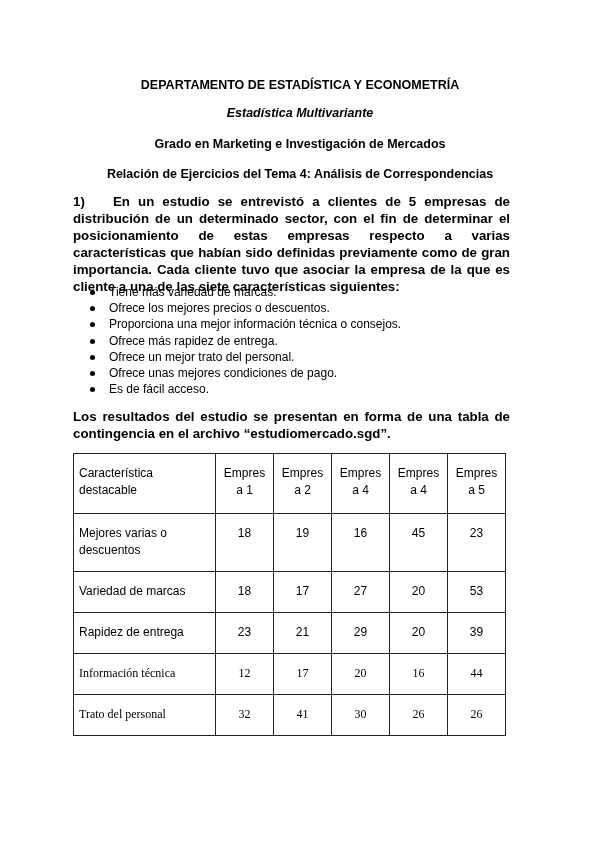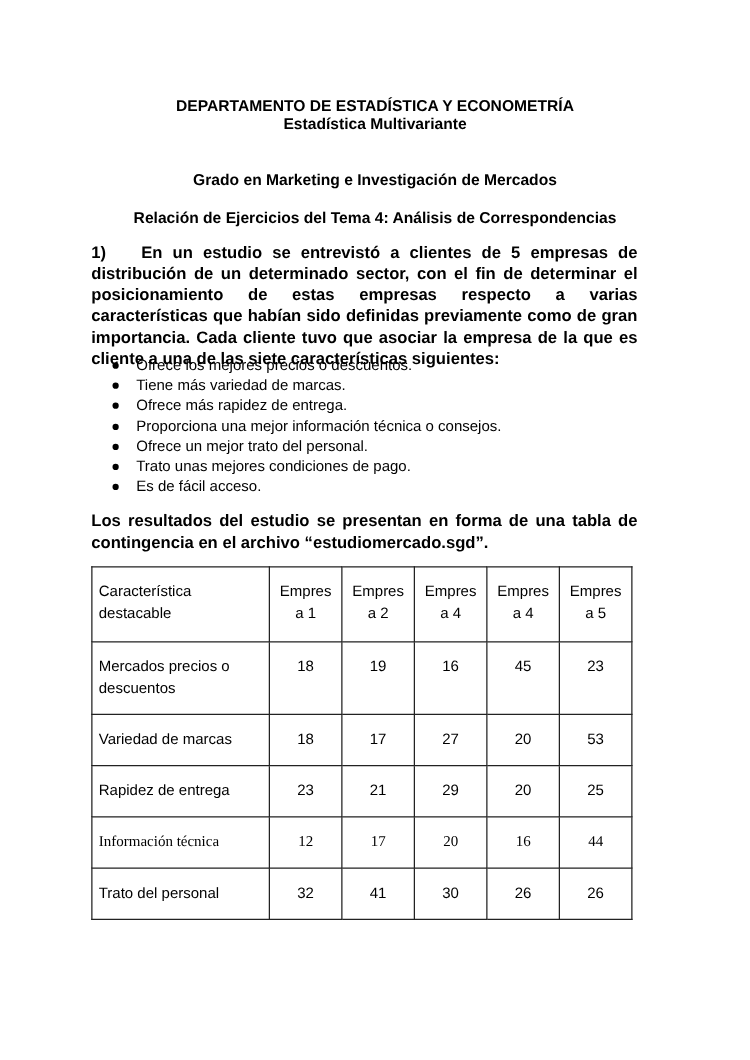--- a/index.html
+++ b/index.html
@@ -18,81 +18,81 @@
   table.cont { position: absolute; left: 73px; top: 453px; border-collapse: collapse;
                font-size: 12px; }
   table.cont td { border: 1.5px solid #222; padding: 0; vertical-align: top; }
   table.cont td.lbl { padding: 11px 0 12px 5px; line-height: 17px; }
   table.cont td.num { text-align: center; padding-top: 11px; line-height: 17px; }
 </style>
 </head>
 <body>
 
 <div class="center" style="top:78px;">DEPARTAMENTO DE ESTADÍSTICA Y ECONOMETRÍA</div>
-<div class="center" style="top:92px;">Estadística Multivariante</div>
+<div class="center" style="top:106px;font-style:italic;">Estadística Multivariante</div>
 <div class="center" style="top:137px;">Grado en Marketing e Investigación de Mercados</div>
 <div class="center" style="top:167px;">Relación de Ejercicios del Tema 4: Análisis de Correspondencias</div>
 
 <div class="para" style="top:193px;"><span class="num">1)</span><span>En un estudio se entrevistó a clientes de 5 empresas de distribución de un determinado sector, con el fin de determinar el posicionamiento de estas empresas respecto a varias características que habían sido definidas previamente como de gran importancia. Cada cliente tuvo que asociar la empresa de la que es cliente a una de las siete características siguientes:</span></div>
 
 <ul class="bullets">
+  <li>Tiene más variedad de marcas.</li>
   <li>Ofrece los mejores precios o descuentos.</li>
-  <li>Tiene más variedad de marcas.</li>
+  <li>Proporciona una mejor información técnica o consejos.</li>
   <li>Ofrece más rapidez de entrega.</li>
-  <li>Proporciona una mejor información técnica o consejos.</li>
   <li>Ofrece un mejor trato del personal.</li>
-  <li>Trato unas mejores condiciones de pago.</li>
+  <li>Ofrece unas mejores condiciones de pago.</li>
   <li>Es de fácil acceso.</li>
 </ul>
 
 <div class="para" style="top:408px;">Los resultados del estudio se presentan en forma de una tabla de contingencia en el archivo “estudiomercado.sgd”.</div>
 
 <table class="cont">
   <tbody>
       <tr style="height:60px;">
     <td class="lbl" style="width:136px;"><span>Característica</span><br><span>destacable</span></td>
     <td class="num" style="width:57px;"><span>Empres</span><br><span>a 1</span></td>
     <td class="num" style="width:57px;"><span>Empres</span><br><span>a 2</span></td>
     <td class="num" style="width:57px;"><span>Empres</span><br><span>a 4</span></td>
     <td class="num" style="width:57px;"><span>Empres</span><br><span>a 4</span></td>
     <td class="num" style="width:57px;"><span>Empres</span><br><span>a 5</span></td>
   </tr>
   <tr style="height:54px;">
-    <td class="lbl"><span>Mercados precios o</span><br><span>descuentos</span></td>
+    <td class="lbl"><span>Mejores varias o</span><br><span>descuentos</span></td>
     <td class="num">18</td>
     <td class="num">19</td>
     <td class="num">16</td>
     <td class="num">45</td>
     <td class="num">23</td>
   </tr>
   <tr style="height:41px;">
     <td class="lbl">Variedad de marcas</td>
     <td class="num">18</td>
     <td class="num">17</td>
     <td class="num">27</td>
     <td class="num">20</td>
     <td class="num">53</td>
   </tr>
   <tr style="height:41px;">
     <td class="lbl">Rapidez de entrega</td>
     <td class="num">23</td>
     <td class="num">21</td>
     <td class="num">29</td>
     <td class="num">20</td>
-    <td class="num">25</td>
+    <td class="num">39</td>
   </tr>
   <tr style="height:41px;font-family:Liberation Serif, serif;">
     <td class="lbl">Información técnica</td>
     <td class="num">12</td>
     <td class="num">17</td>
     <td class="num">20</td>
     <td class="num">16</td>
     <td class="num">44</td>
   </tr>
-  <tr style="height:41px;">
+  <tr style="height:41px;font-family:Liberation Serif, serif;">
     <td class="lbl">Trato del personal</td>
     <td class="num">32</td>
     <td class="num">41</td>
     <td class="num">30</td>
     <td class="num">26</td>
     <td class="num">26</td>
   </tr>
 </tbody>
   </table>
 

